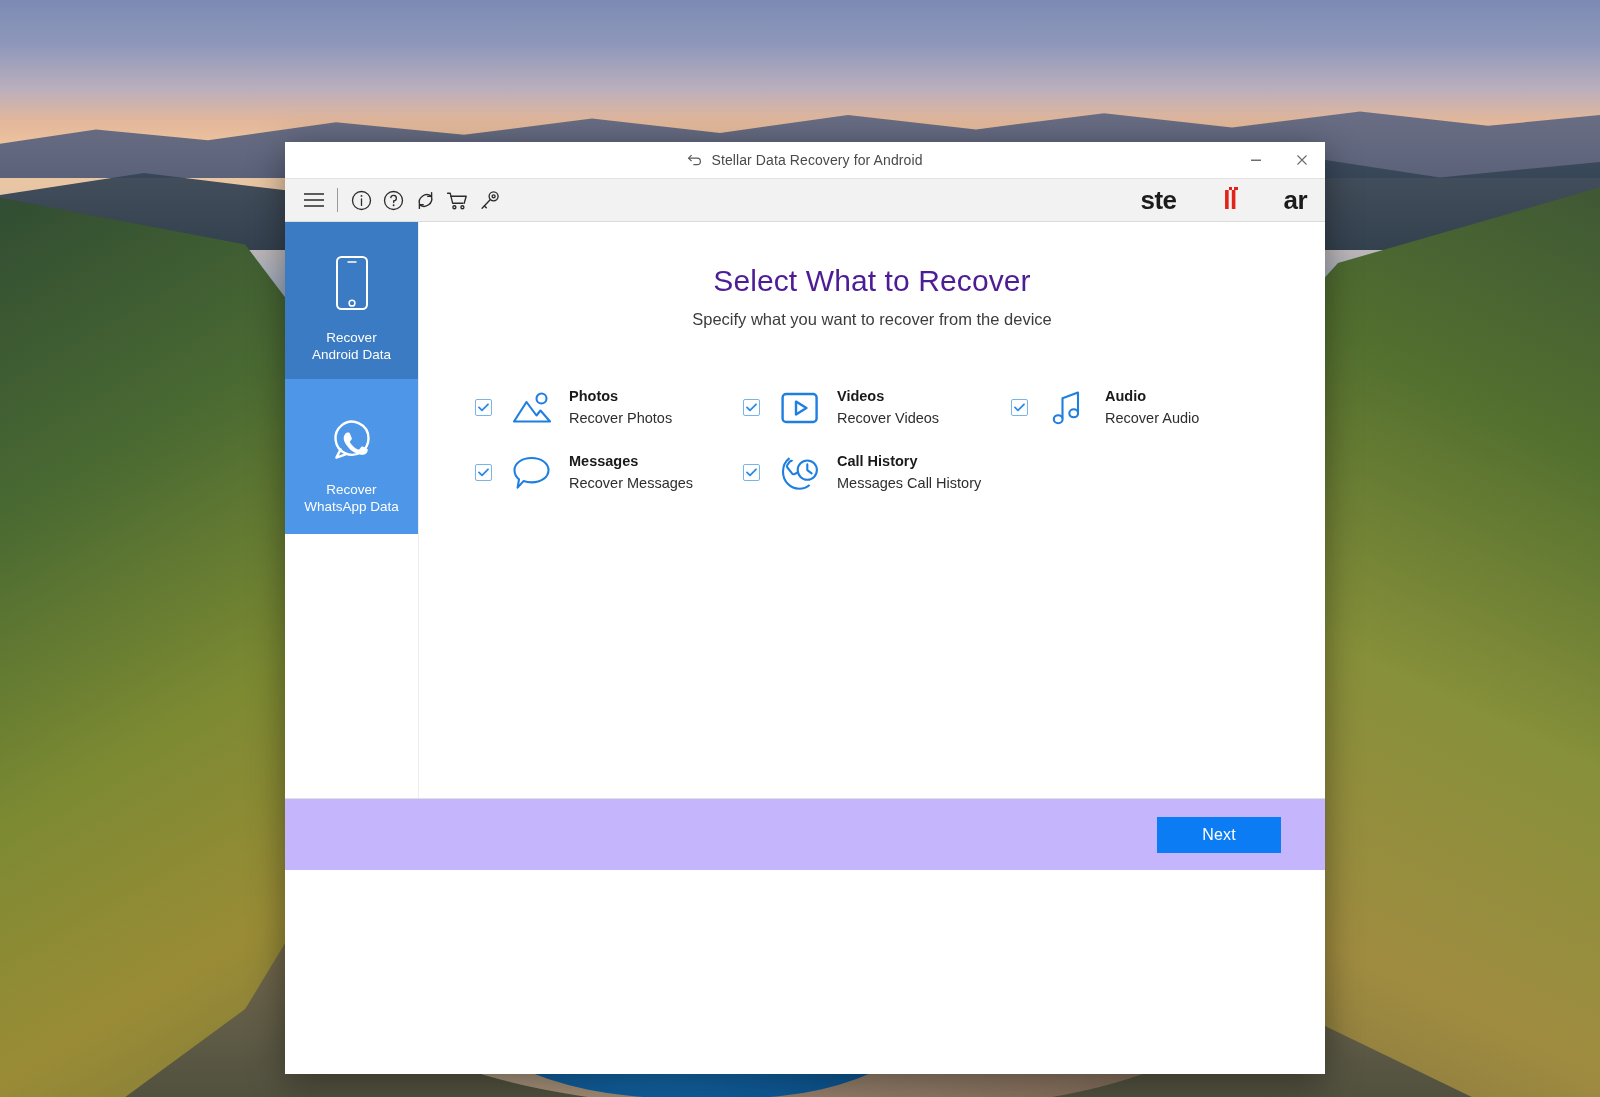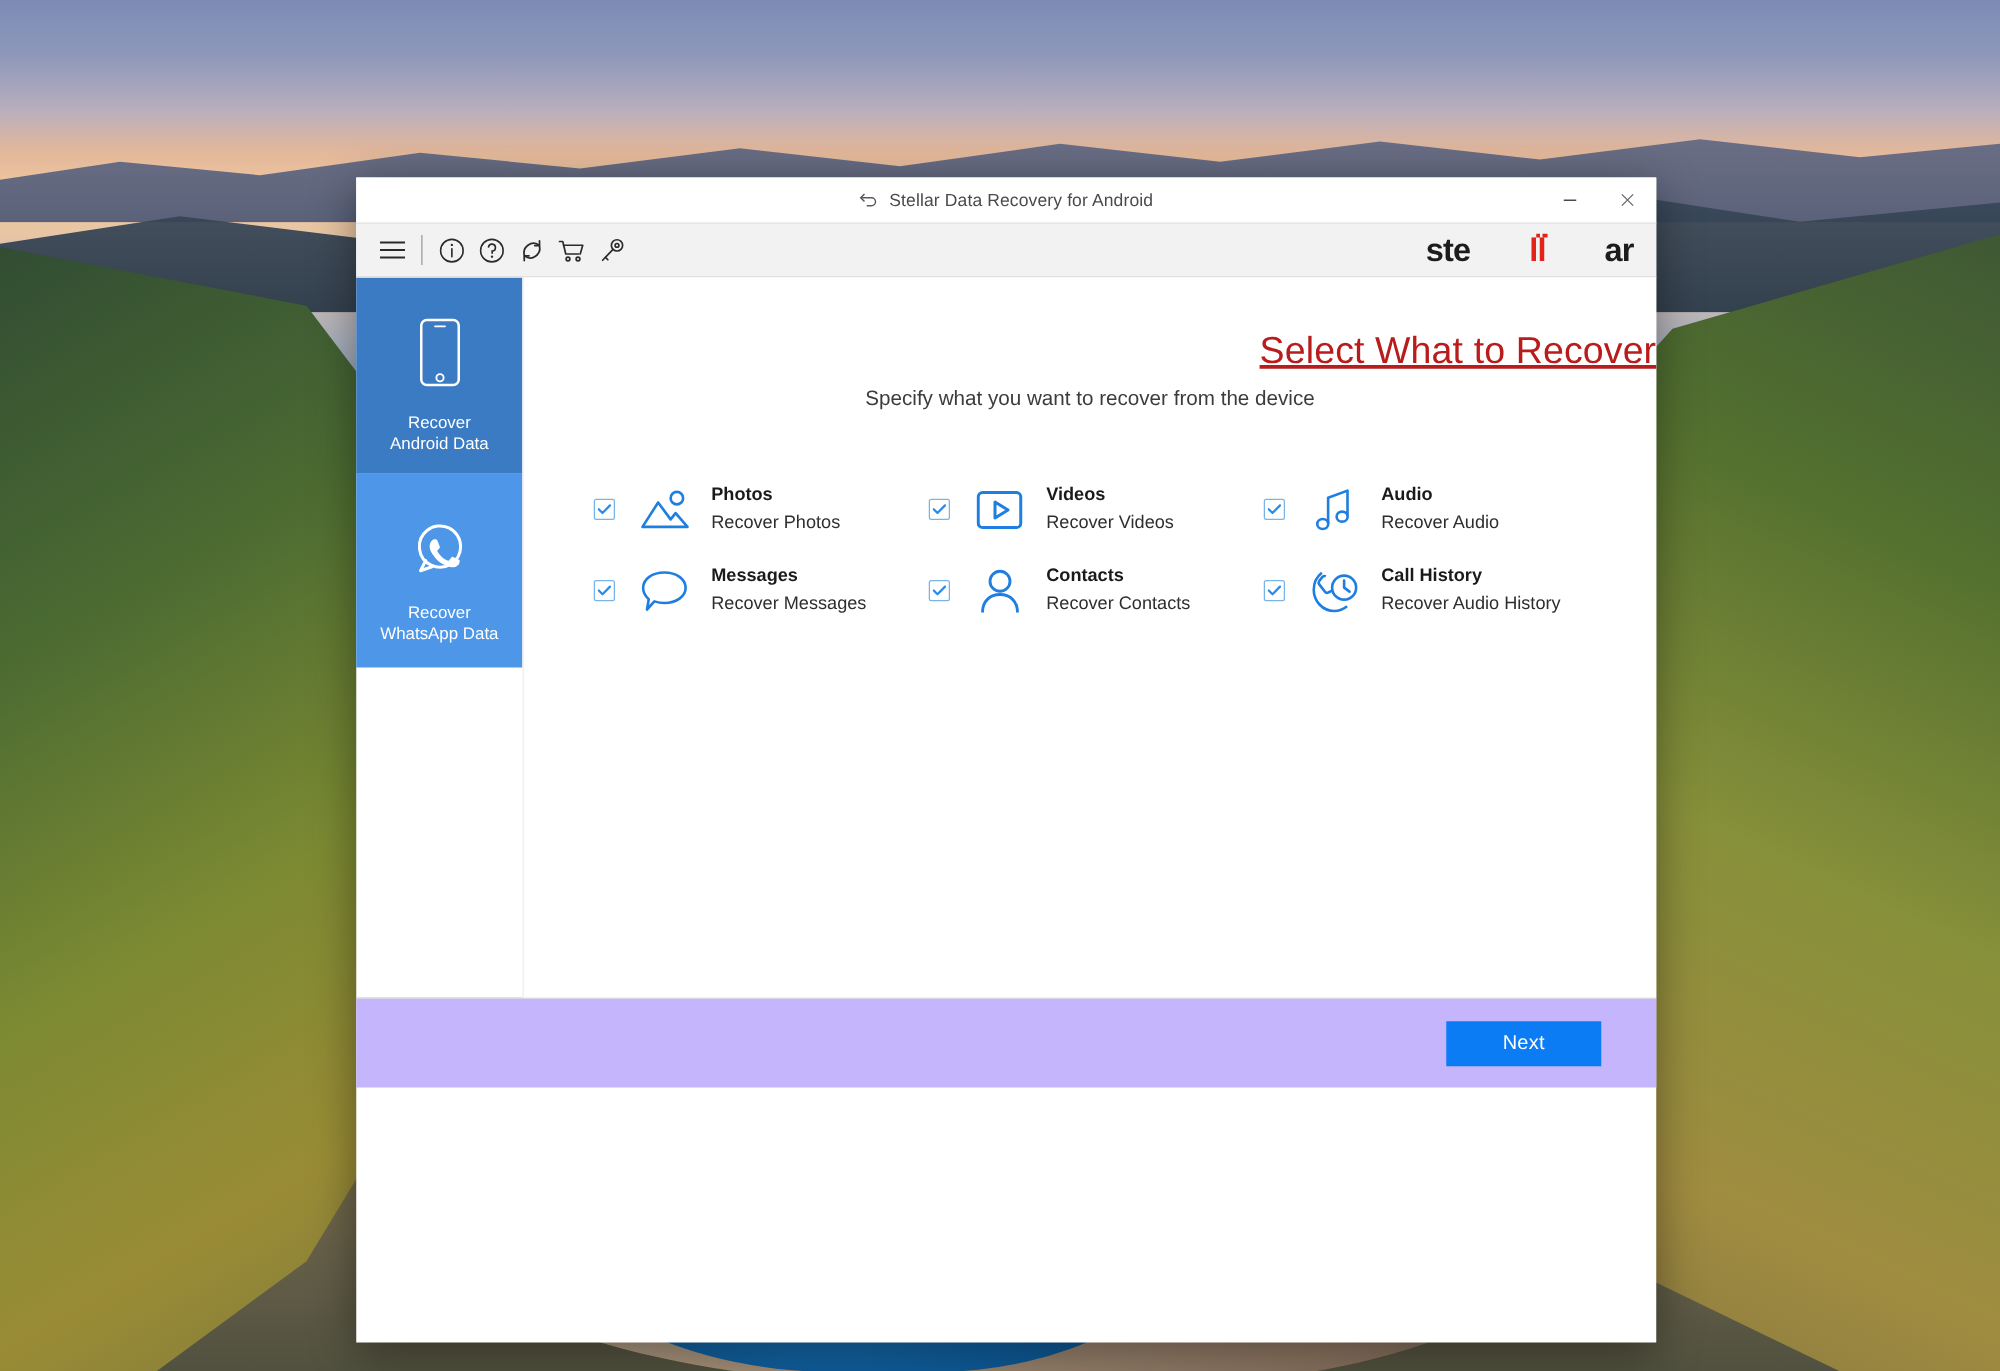--- a/index.html
+++ b/index.html
@@ -223,27 +223,26 @@
   .side-rest { background: #4d96e8; flex: 1; }
 
   
   #content {
     flex: 1;
     background: #ffffff;
     border-left: 1px solid #ededed;
     position: relative;
   }
   #page-title {
-    text-align: right;
+    text-align: center;
     font-size: 30px;
     font-weight: 400;
-    color: #b91c1c;
+    color: #4c1d95;
     margin-top: 42px;
     letter-spacing: .1px;
-    text-decoration: underline;
   }
   #page-subtitle {
     text-align: center;
     font-size: 16.5px;
     color: #3c3c3c;
     margin-top: 12px;
   }
 
   #options-grid {
     margin: 58px 0 0 0;
@@ -522,57 +521,40 @@
                          C16.6 27.4 13.9 26.9 11.5 26.1 L5.6 32.6 L7 24.4
                          C4.3 22 2.5 18.8 2.5 15.2 C2.5 8.3 9.8 3 19.5 3 Z" stroke-linejoin="round"></path>
               </svg>
             </span>
             <span class="opt-texts">
               <span class="opt-title">Messages</span>
               <span class="opt-sub">Recover Messages</span>
             </span>
           </div>
 
-          <div class="option">
-            <span class="opt-check">
-              <svg width="11" height="9" viewBox="0 0 11 9" fill="none" stroke="#2b8bea" stroke-width="1.8">
-                  <path d="M1 4.4 L4 7.4 L10 1.3" stroke-linecap="round" stroke-linejoin="round"></path>
-                </svg>
-            </span>
-            <span class="opt-icon">
-              <svg width="34" height="36" viewBox="0 0 34 36" fill="none" stroke="currentColor" stroke-width="2.3">
-                <circle cx="17" cy="10" r="8"></circle>
-                <path d="M3 35 C3 25.6 9.3 20.6 17 20.6 C24.7 20.6 31 25.6 31 35" stroke-linejoin="round"></path>
-              </svg>
-            </span>
-            <span class="opt-texts">
-              <span class="opt-title">Contacts</span>
-              <span class="opt-sub">Recover Contacts</span>
-            </span>
-          </div>
 
           <div class="option">
             <span class="opt-check">
               <svg width="11" height="9" viewBox="0 0 11 9" fill="none" stroke="#2b8bea" stroke-width="1.8">
                   <path d="M1 4.4 L4 7.4 L10 1.3" stroke-linecap="round" stroke-linejoin="round"></path>
                 </svg>
             </span>
             <span class="opt-icon">
               <svg width="42" height="38" viewBox="0 0 42 38" fill="none" stroke="currentColor" stroke-width="2.1">
                 <path d="M10.5 4.2 C6.5 7.3 4 12.2 4 17.8 C4 27.2 11.3 34.8 20.3 34.8
                          C24.2 34.8 27.8 33.4 30.6 31"></path>
                 <path d="M13.6 7.2 c-1 -.6 -2.1 -.4 -2.8 .5 l-2.4 3.1 c-.6 .8 -.6 1.9 0 2.7
                          l4.6 5.9 c.6 .8 1.7 1 2.6 .6 l3.1 -1.5" stroke-linejoin="round"></path>
                 <circle cx="28.3" cy="16.1" r="9.6"></circle>
                 <path d="M28.3 10.4 V16.1 L32.6 19.3" stroke-linecap="round" stroke-linejoin="round"></path>
               </svg>
             </span>
             <span class="opt-texts">
               <span class="opt-title">Call History</span>
-              <span class="opt-sub">Recover Audio History</span>
+              <span class="opt-sub">Messages Call History</span>
             </span>
           </div>
 
 
         </div>
       </div>
     </div>
 
     <div id="footer">
       <button id="next-button">Next</button>

